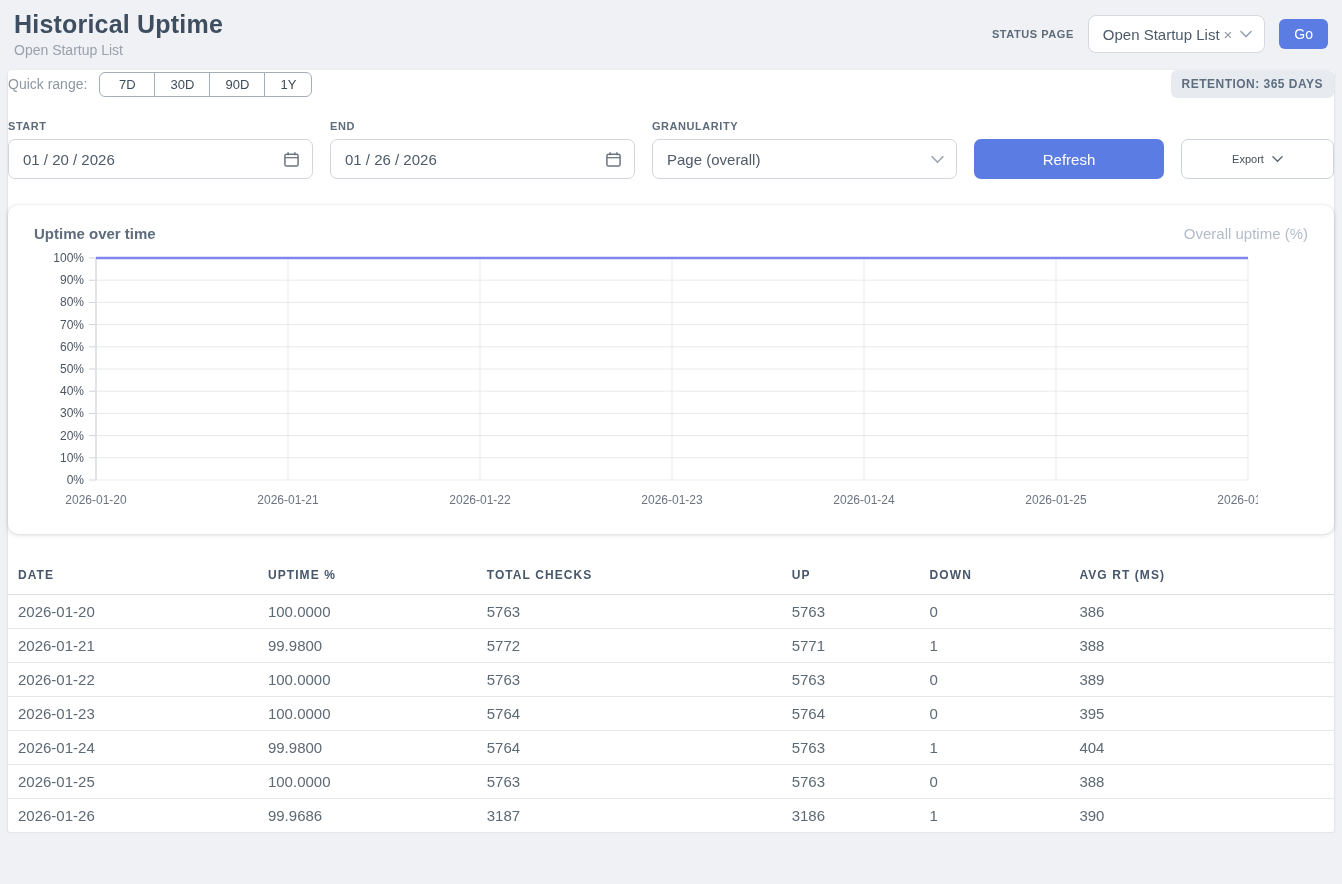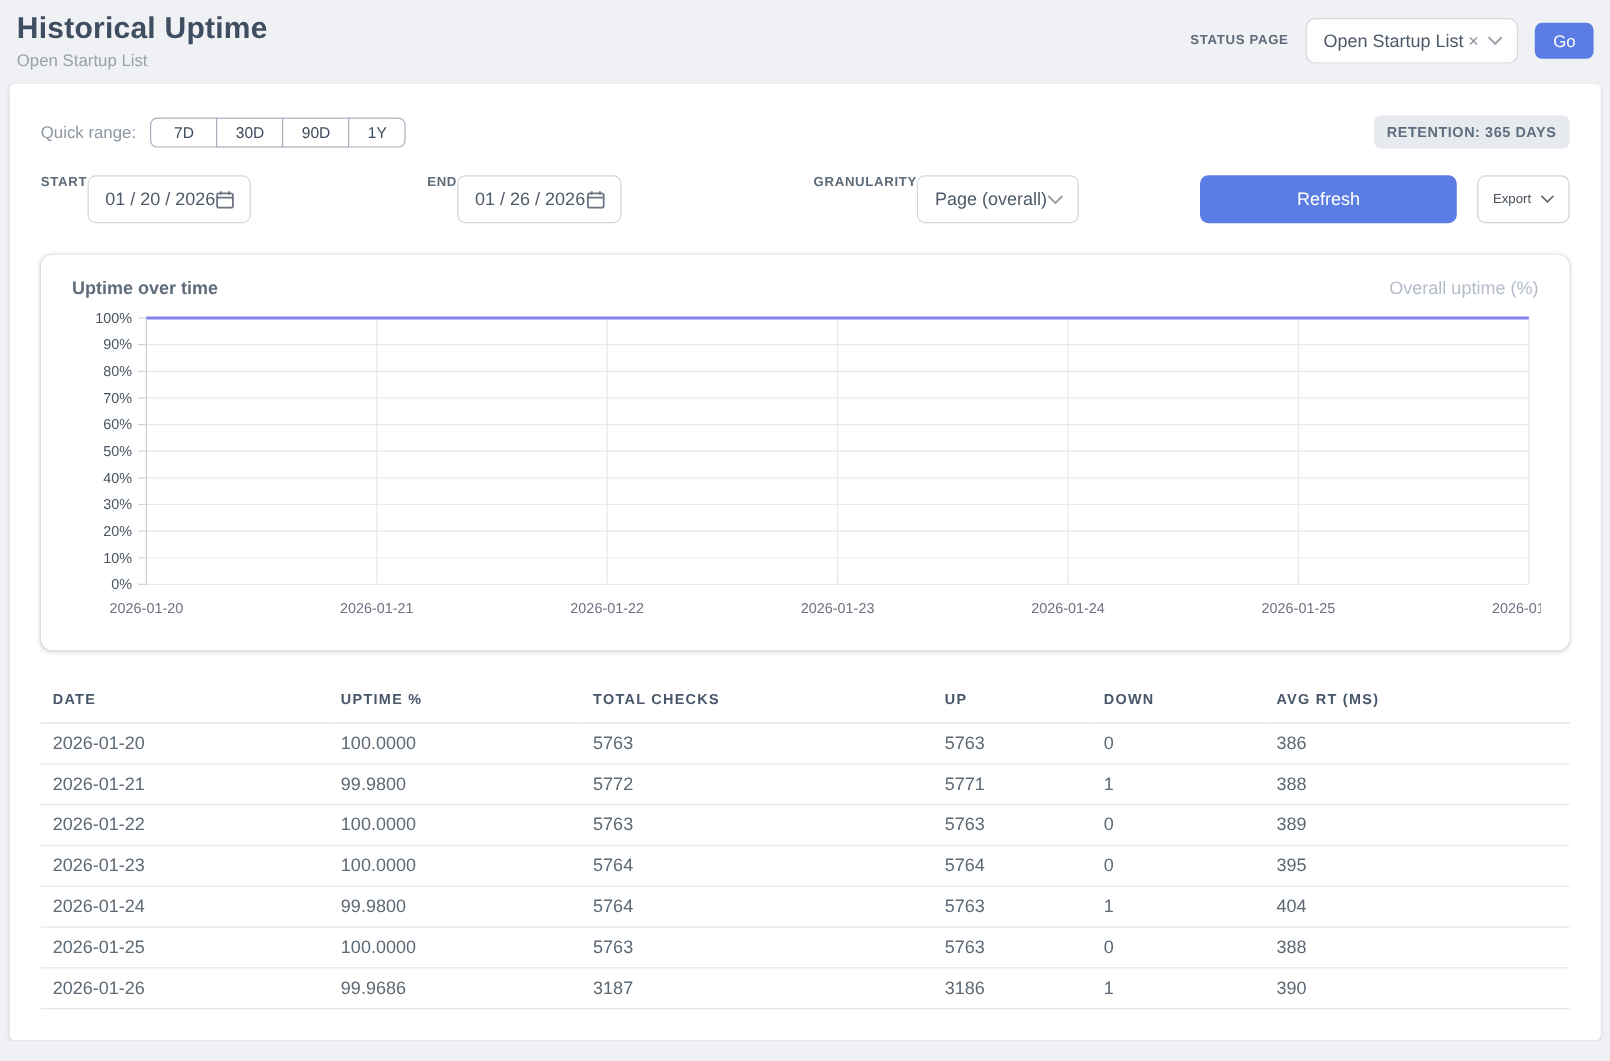--- a/index.html
+++ b/index.html
@@ -29,50 +29,49 @@
   .statuspage-select .clear-x { color: #8b95a1; font-size: 15px; margin-left: -4px; }
   .go-btn {
     background: #5b7ce2; color: #fff; border: none; border-radius: 6px;
     font-size: 14px; padding: 7px 15px; cursor: pointer; font-family: inherit;
   }
 
   
   .panel {
     background: #fff; border-radius: 4px; margin: 0 8px;
     box-shadow: 0 1px 3px rgba(30,40,60,.10), 0 1px 2px rgba(30,40,60,.06);
-    padding: 26px;
   }
 
   .row-top { display: flex; justify-content: space-between; align-items: center; margin-bottom: 22px; }
   .quickrange-wrap { display: flex; align-items: center; gap: 12px; }
   .quickrange-label { font-size: 14px; color: #8d97a3; }
   .qr-group { display: flex; }
   .qr-btn {
     background: #fff; border: 1px solid #a5afbc; color: #3f4c5d;
     font-size: 13px; font-family: inherit; padding: 4px 0; width: 56px; text-align: center;
     margin-left: -1px; cursor: pointer;
   }
   .qr-btn:first-child { border-radius: 6px 0 0 6px; margin-left: 0; }
   .qr-btn:last-child { border-radius: 0 6px 6px 0; width: 48px; }
   .retention-badge {
     background: #e7eaee; color: #5e6e80; font-size: 12px; font-weight: 700;
     letter-spacing: .04em; border-radius: 6px; padding: 7px 11px;
   }
 
   
   .controls-row { display: flex; gap: 17px; align-items: flex-end; }
-  .field { display: flex; width: 305px; }
+  .field { display: flex; flex-direction: column; width: 305px; }
   .field-label { font-size: 11px; font-weight: 700; color: #5d6b7a; letter-spacing: .05em; margin-bottom: 7px; }
   .input-box, .select-box {
     height: 40px; border: 1px solid #d1d6dc; border-radius: 7px; background: #fff;
     display: flex; align-items: center; justify-content: space-between;
     padding: 0 12px 0 14px; font-size: 15px; color: #4e5a68; cursor: pointer;
   }
   .refresh-btn {
-    width: 214px; height: 40px; background: #5b7ce2; color: #fff; border: none;
+    width: 190px; height: 40px; background: #5b7ce2; color: #fff; border: none;
     border-radius: 7px; font-size: 15px; font-family: inherit; cursor: pointer; flex: none;
   }
   .export-btn {
     flex: 1; height: 40px; background: #fff; border: 1px solid #cdd3da; border-radius: 7px;
     font-size: 11px; color: #45505c; font-family: inherit; cursor: pointer;
     display: flex; align-items: center; justify-content: center; gap: 8px;
   }
 
   
   .chart-card {

